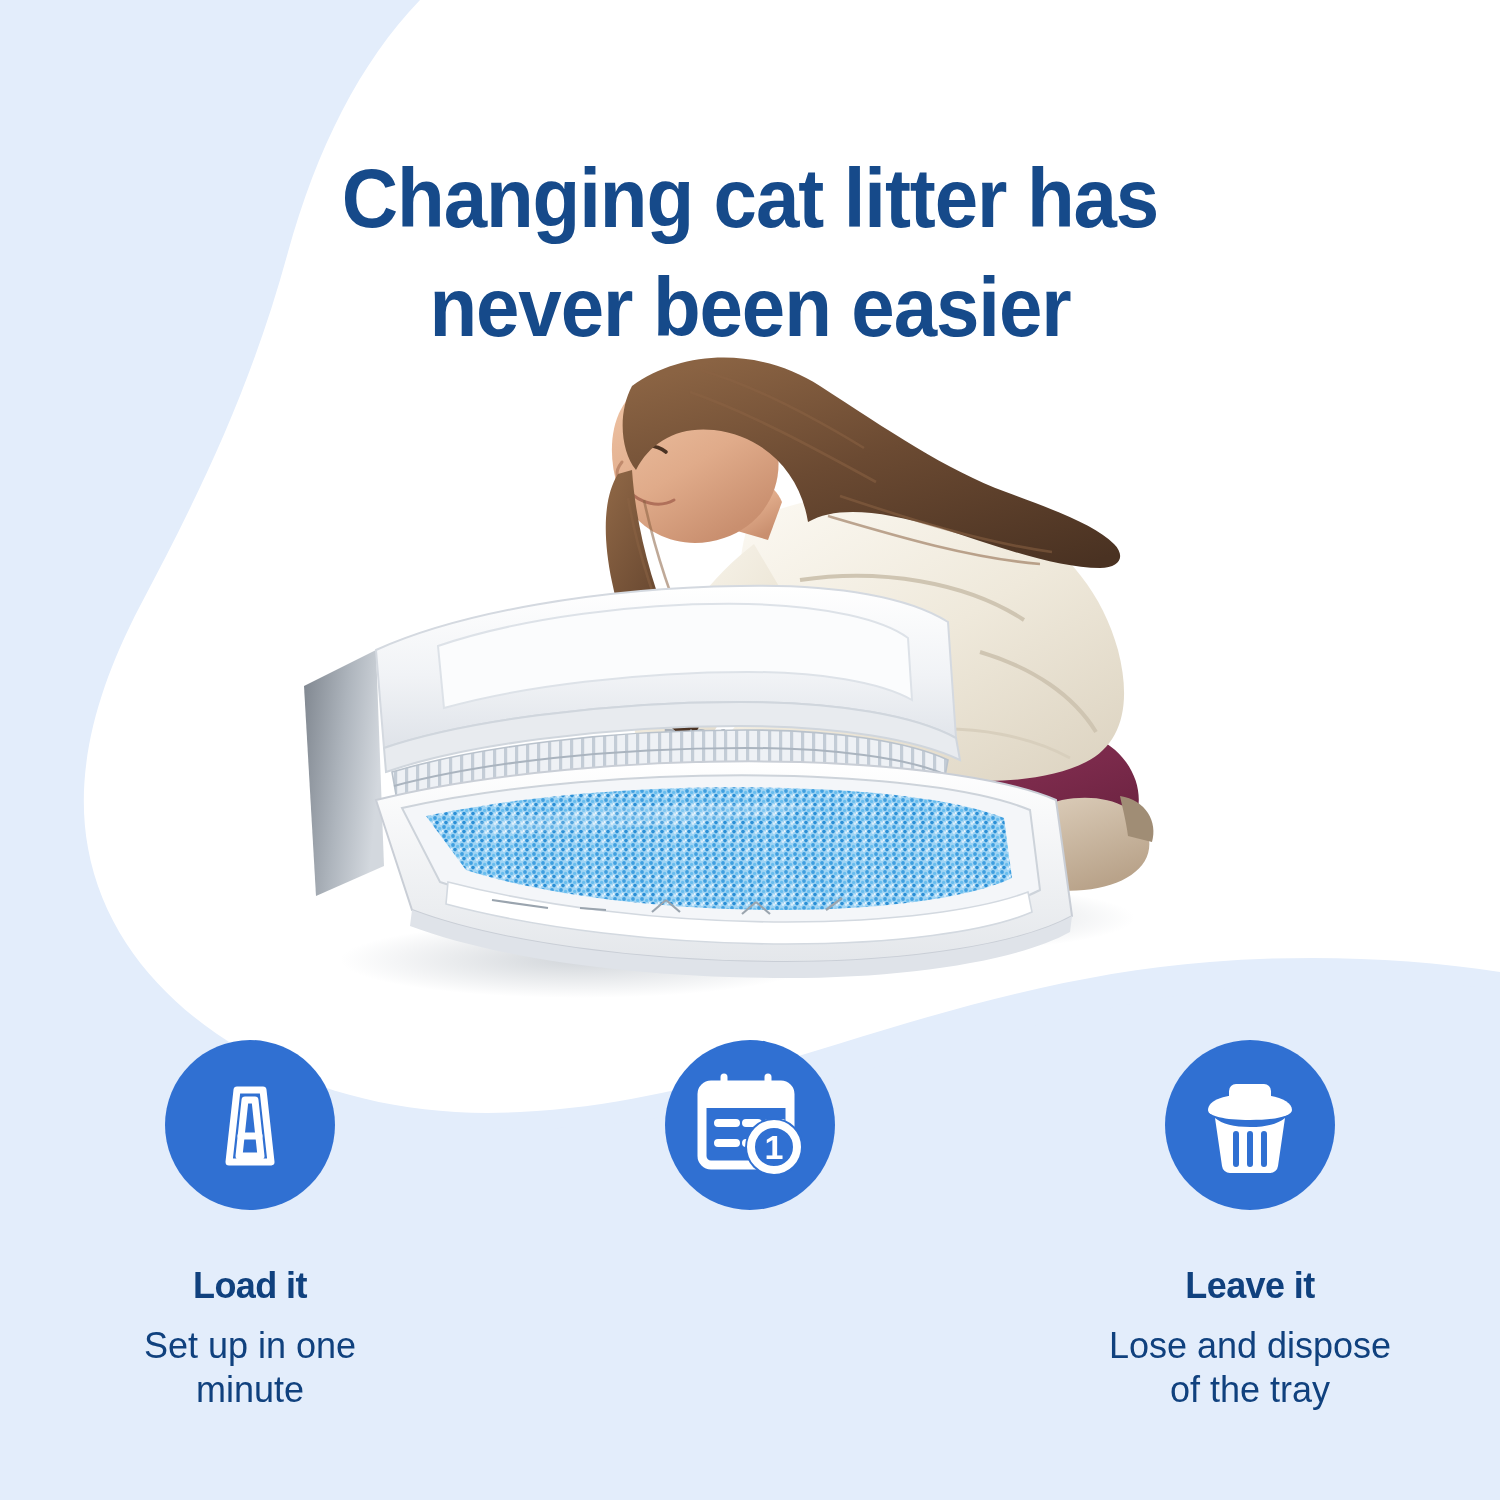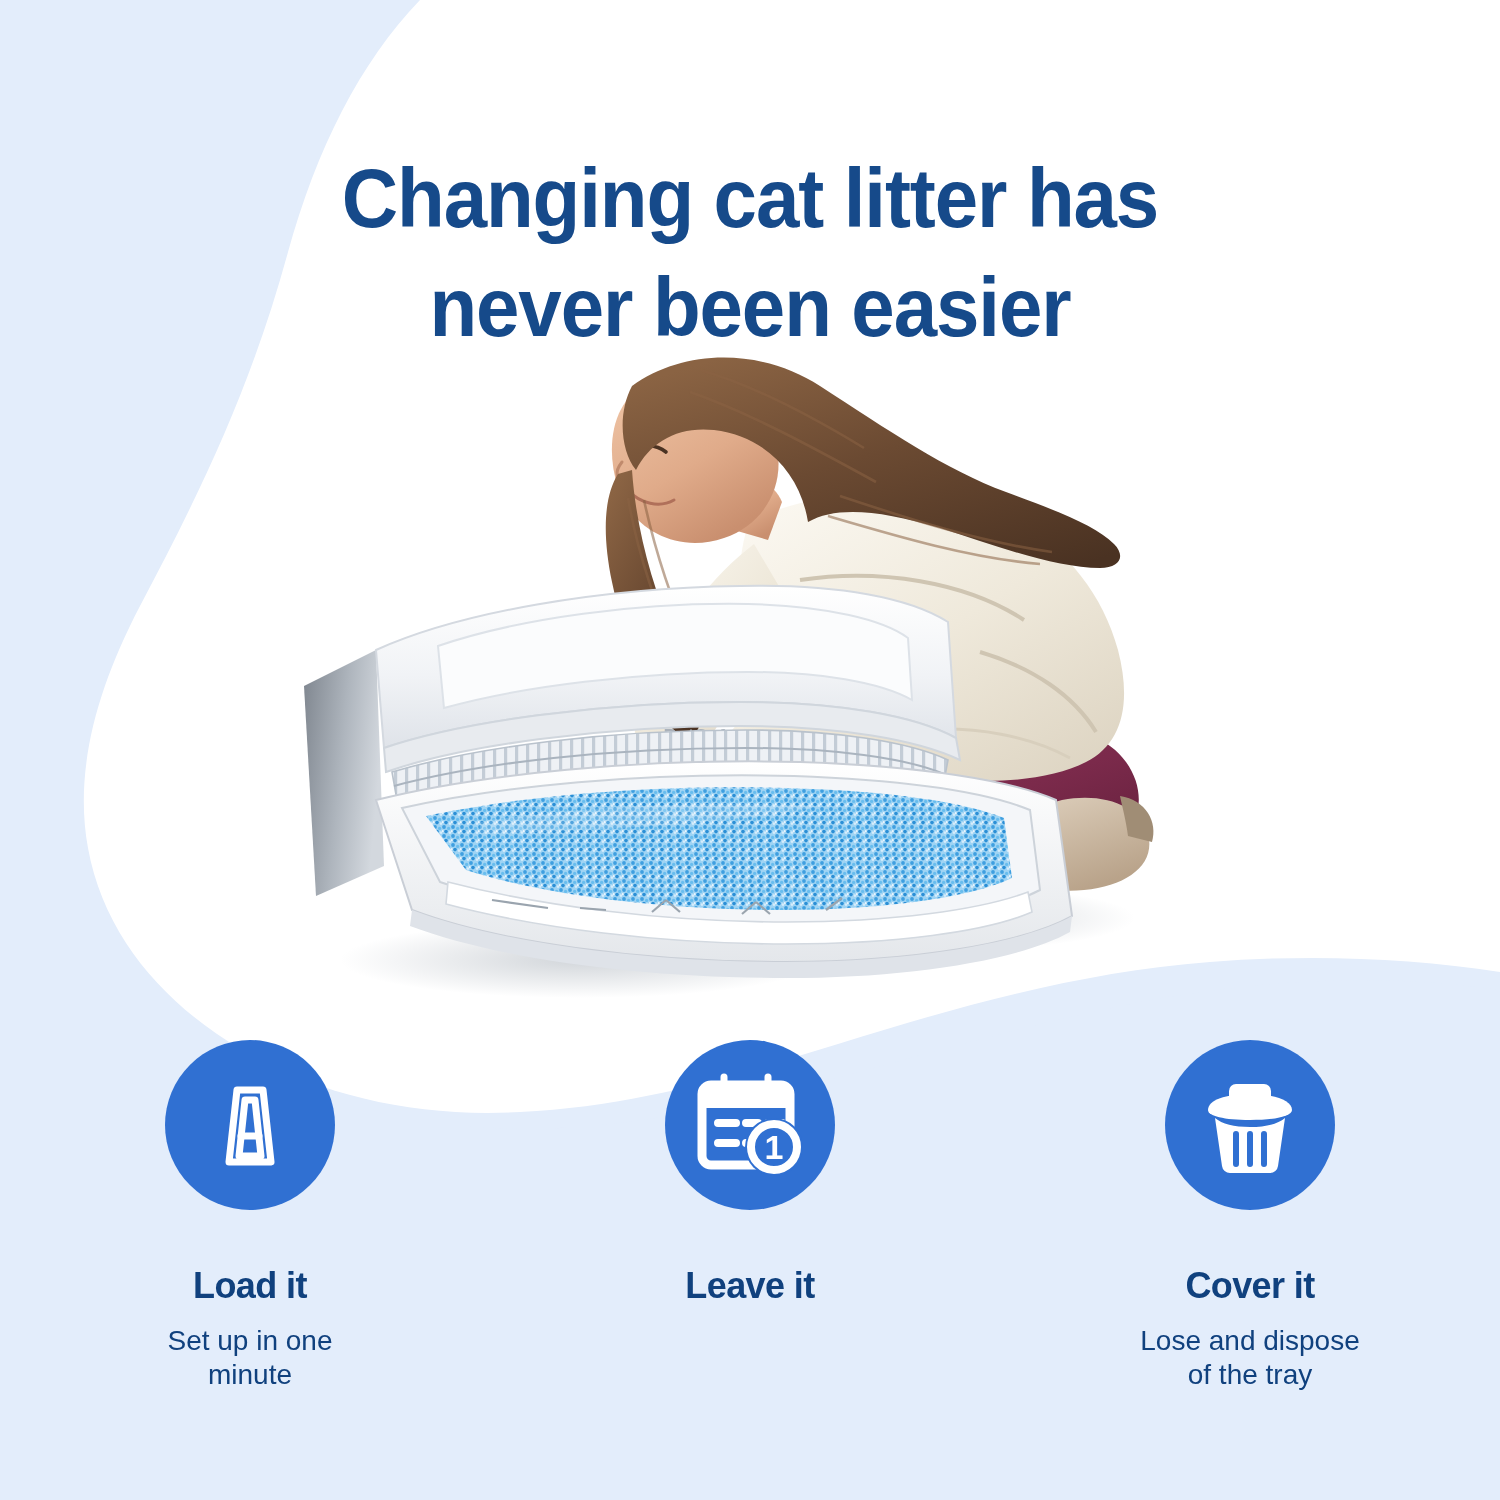--- a/index.html
+++ b/index.html
@@ -89,21 +89,21 @@
     margin-top: 58px;
     color: #10417e;
     font-size: 36px;
     font-weight: 700;
     letter-spacing: -0.6px;
     line-height: 1;
   }
   .feature-sub {
     margin-top: 20px;
     color: #10417e;
-    font-size: 28px;
+    font-size: 36px;
     font-weight: 400;
     line-height: 1.22;
     text-align: center;
     max-width: 360px;
   }
   .feature-sub .l { display: block; }
 </style>
 </head>
 <body>
 
@@ -397,39 +397,38 @@
 
           <path d="M24 52 L42 52 M52 52 L64 52 M74 52 L88 52" stroke="#ffffff" stroke-width="8" stroke-linecap="round"></path>
 
           <path d="M24 72 L42 72 M52 72 L64 72" stroke="#ffffff" stroke-width="8" stroke-linecap="round"></path>
 
           <circle cx="80" cy="76" r="29" fill="#3070d2"></circle>
           <circle cx="80" cy="76" r="23" fill="none" stroke="#ffffff" stroke-width="8"></circle>
           <text x="80" y="88" text-anchor="middle" font-family="Liberation Sans, sans-serif" font-size="34" font-weight="700" fill="#ffffff">1</text>
         </svg>
       </div>
-      <div class="feature-title">Leave it</div>
     </div>
 
     <div class="feature">
       <div class="icon-circle">
         <svg width="108" height="110" viewBox="0 0 108 110">
 
           <path d="M40 14 h28 a7 7 0 0 1 7 7 v5 h-42 v-5 a7 7 0 0 1 7 -7 z" fill="#ffffff"></path>
 
           <path d="M12 40 C 12 30, 30 24, 54 24 C 78 24, 96 30, 96 40
                    C 96 46, 80 50, 54 50 C 28 50, 12 46, 12 40 Z" fill="#ffffff"></path>
 
           <path d="M19 48 L26 96 a8 8 0 0 0 8 7 h40 a8 8 0 0 0 8 -7 L89 48
                    C 82 54, 70 57, 54 57 C 38 57, 26 54, 19 48 Z" fill="#ffffff"></path>
 
           <path d="M40 64 L40 94 M54 64 L54 94 M68 64 L68 94" stroke="#3070d2" stroke-width="6" stroke-linecap="round"></path>
         </svg>
       </div>
-      <div class="feature-title">Cover it</div>
+      <div class="feature-title">Leave it</div>
       <div class="feature-sub">
         <span class="l">Lose and dispose</span>
         <span class="l">of the tray</span>
       </div>
     </div>
 
   </div>
 
 </div>
 

